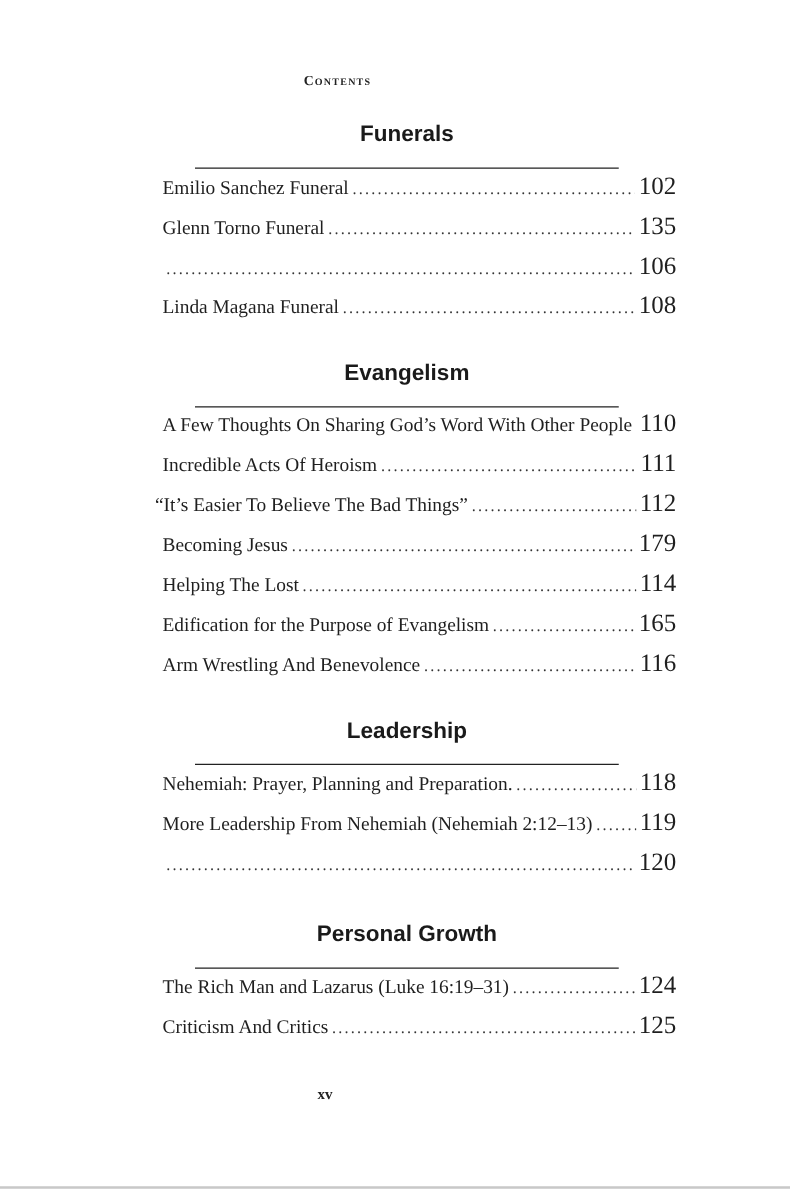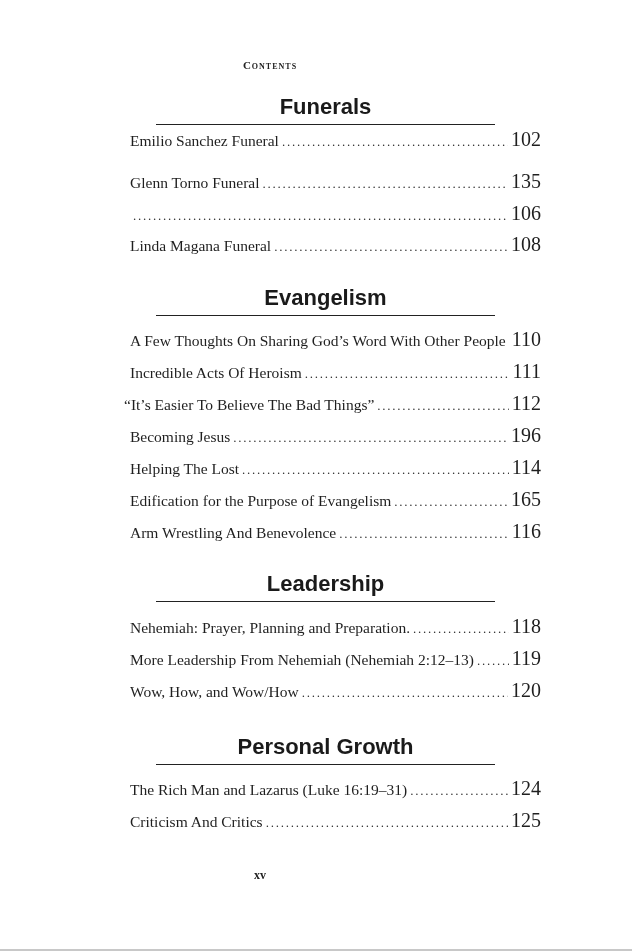--- a/index.html
+++ b/index.html
@@ -6,22 +6,22 @@
   body {
     width: 632px; height: 951px; background: #ffffff; position: relative; overflow: hidden;
     font-family: "Liberation Serif", "DejaVu Serif", serif; color: #1f1f1f;
   }
   .running-head {
     position: absolute; top: 59px; left: 0; width: 540px; text-align: center;
     font-size: 11px; letter-spacing: 1px; font-variant: small-caps; font-weight: bold; color: #222;
   }
   .section-title {
     position: absolute; left: 156px; width: 339px; text-align: center;
-    font-family: "Liberation Sans", "DejaVu Sans", sans-serif; font-weight: bold; font-size: 22px; color: #1a1a1a;
-    border-bottom: 1.3px solid #222; padding-bottom: 6px; line-height: 22px;
+    font-family: "Liberation Sans", "DejaVu Sans", sans-serif; font-weight: bold; font-size: 18px; color: #1a1a1a;
+    border-bottom: 1.3px solid #222; padding-bottom: 16px; line-height: 22px;
   }
   .entry {
     position: absolute; left: 130px; width: 411px; height: 22px;
     display: flex; align-items: baseline; font-size: 15.5px; line-height: 22px; white-space: nowrap;
   }
   .entry .t { flex: 0 0 auto; }
   .entry .dots {
     flex: 1 1 auto; overflow: hidden; margin: 0 3px; letter-spacing: 2.6px; color: #333; font-size: 13px;
   }
   .entry .dots::before {
@@ -35,21 +35,21 @@
     font-size: 12px; font-weight: bold; color: #222;
   }
   .bottom-rule { position: absolute; left: 0; bottom: 0; width: 632px; height: 2px; background: #c8c8c8; }
 </style>
 </head>
 <body>
 
 <div class="running-head">Contents</div>
 
 <div class="section-title" style="top:96px">Funerals</div>
-<div class="entry" style="top:128px">
+<div class="entry" style="top:138px">
     <span class="t">Emilio Sanchez Funeral</span>
     <span class="dots"></span>
     <span class="p">102</span>
   </div>
 <div class="entry" style="top:170px">
     <span class="t">Glenn Torno Funeral</span>
     <span class="dots"></span>
     <span class="p">135</span>
   </div>
 <div class="entry" style="top:202px">
@@ -74,21 +74,21 @@
     <span class="p">111</span>
   </div>
 <div class="entry hang" style="top:392px">
     <span class="t">“It’s Easier To Believe The Bad Things”</span>
     <span class="dots"></span>
     <span class="p">112</span>
   </div>
 <div class="entry" style="top:424px">
     <span class="t">Becoming Jesus</span>
     <span class="dots"></span>
-    <span class="p">196</span>
+    <span class="p">179</span>
   </div>
 <div class="entry" style="top:456px">
     <span class="t">Helping The Lost</span>
     <span class="dots"></span>
     <span class="p">114</span>
   </div>
 <div class="entry" style="top:488px">
     <span class="t">Edification for the Purpose of Evangelism</span>
     <span class="dots"></span>
     <span class="p">165</span>
@@ -104,21 +104,20 @@
     <span class="t">Nehemiah: Prayer, Planning and Preparation.</span>
     <span class="dots"></span>
     <span class="p">118</span>
   </div>
 <div class="entry" style="top:647px">
     <span class="t">More Leadership From Nehemiah (Nehemiah 2:12–13)</span>
     <span class="dots"></span>
     <span class="p">119</span>
   </div>
 <div class="entry" style="top:679px">
-    <span class="t">Wow, How, and Wow/How</span>
     <span class="dots"></span>
     <span class="p">120</span>
   </div>
 
 <div class="section-title" style="top:736px">Personal Growth</div>
 <div class="entry" style="top:777px">
     <span class="t">The Rich Man and Lazarus (Luke 16:19–31)</span>
     <span class="dots"></span>
     <span class="p">124</span>
   </div>

